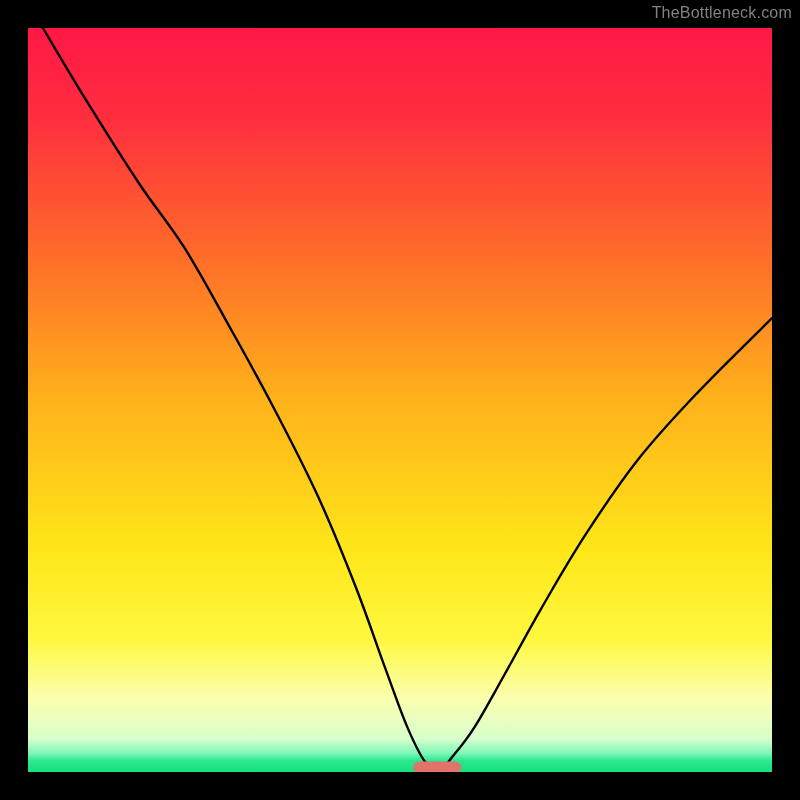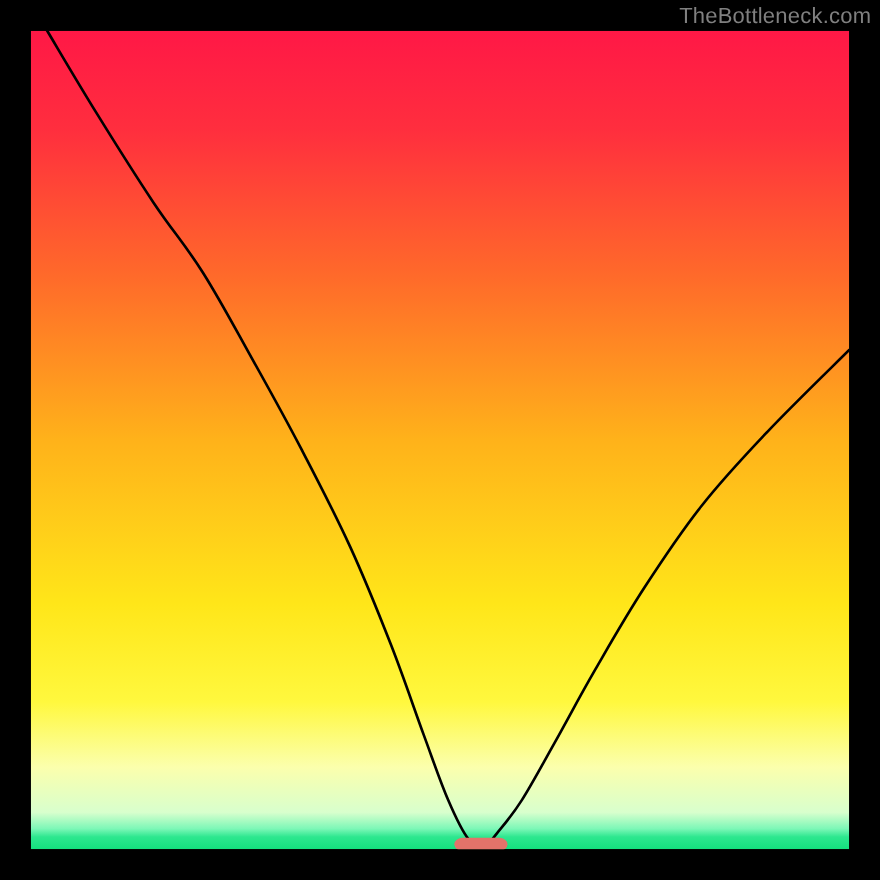--- a/index.html
+++ b/index.html
@@ -24,21 +24,21 @@
     left: 0;
     top: 0;
     width: 744px;
     height: 744px;
   }
   .wm {
     position: absolute;
     top: 4px;
     right: 8px;
     color: #808080;
-    font-size: 20px;
+    font-size: 16px;
     font-weight: 500;
     letter-spacing: 0.2px;
   }
   svg { display: block; }
 </style>
 </head>
 <body>
 
 <div class="frame">
   <svg class="plot" viewBox="0 0 744 744" preserveAspectRatio="none">

